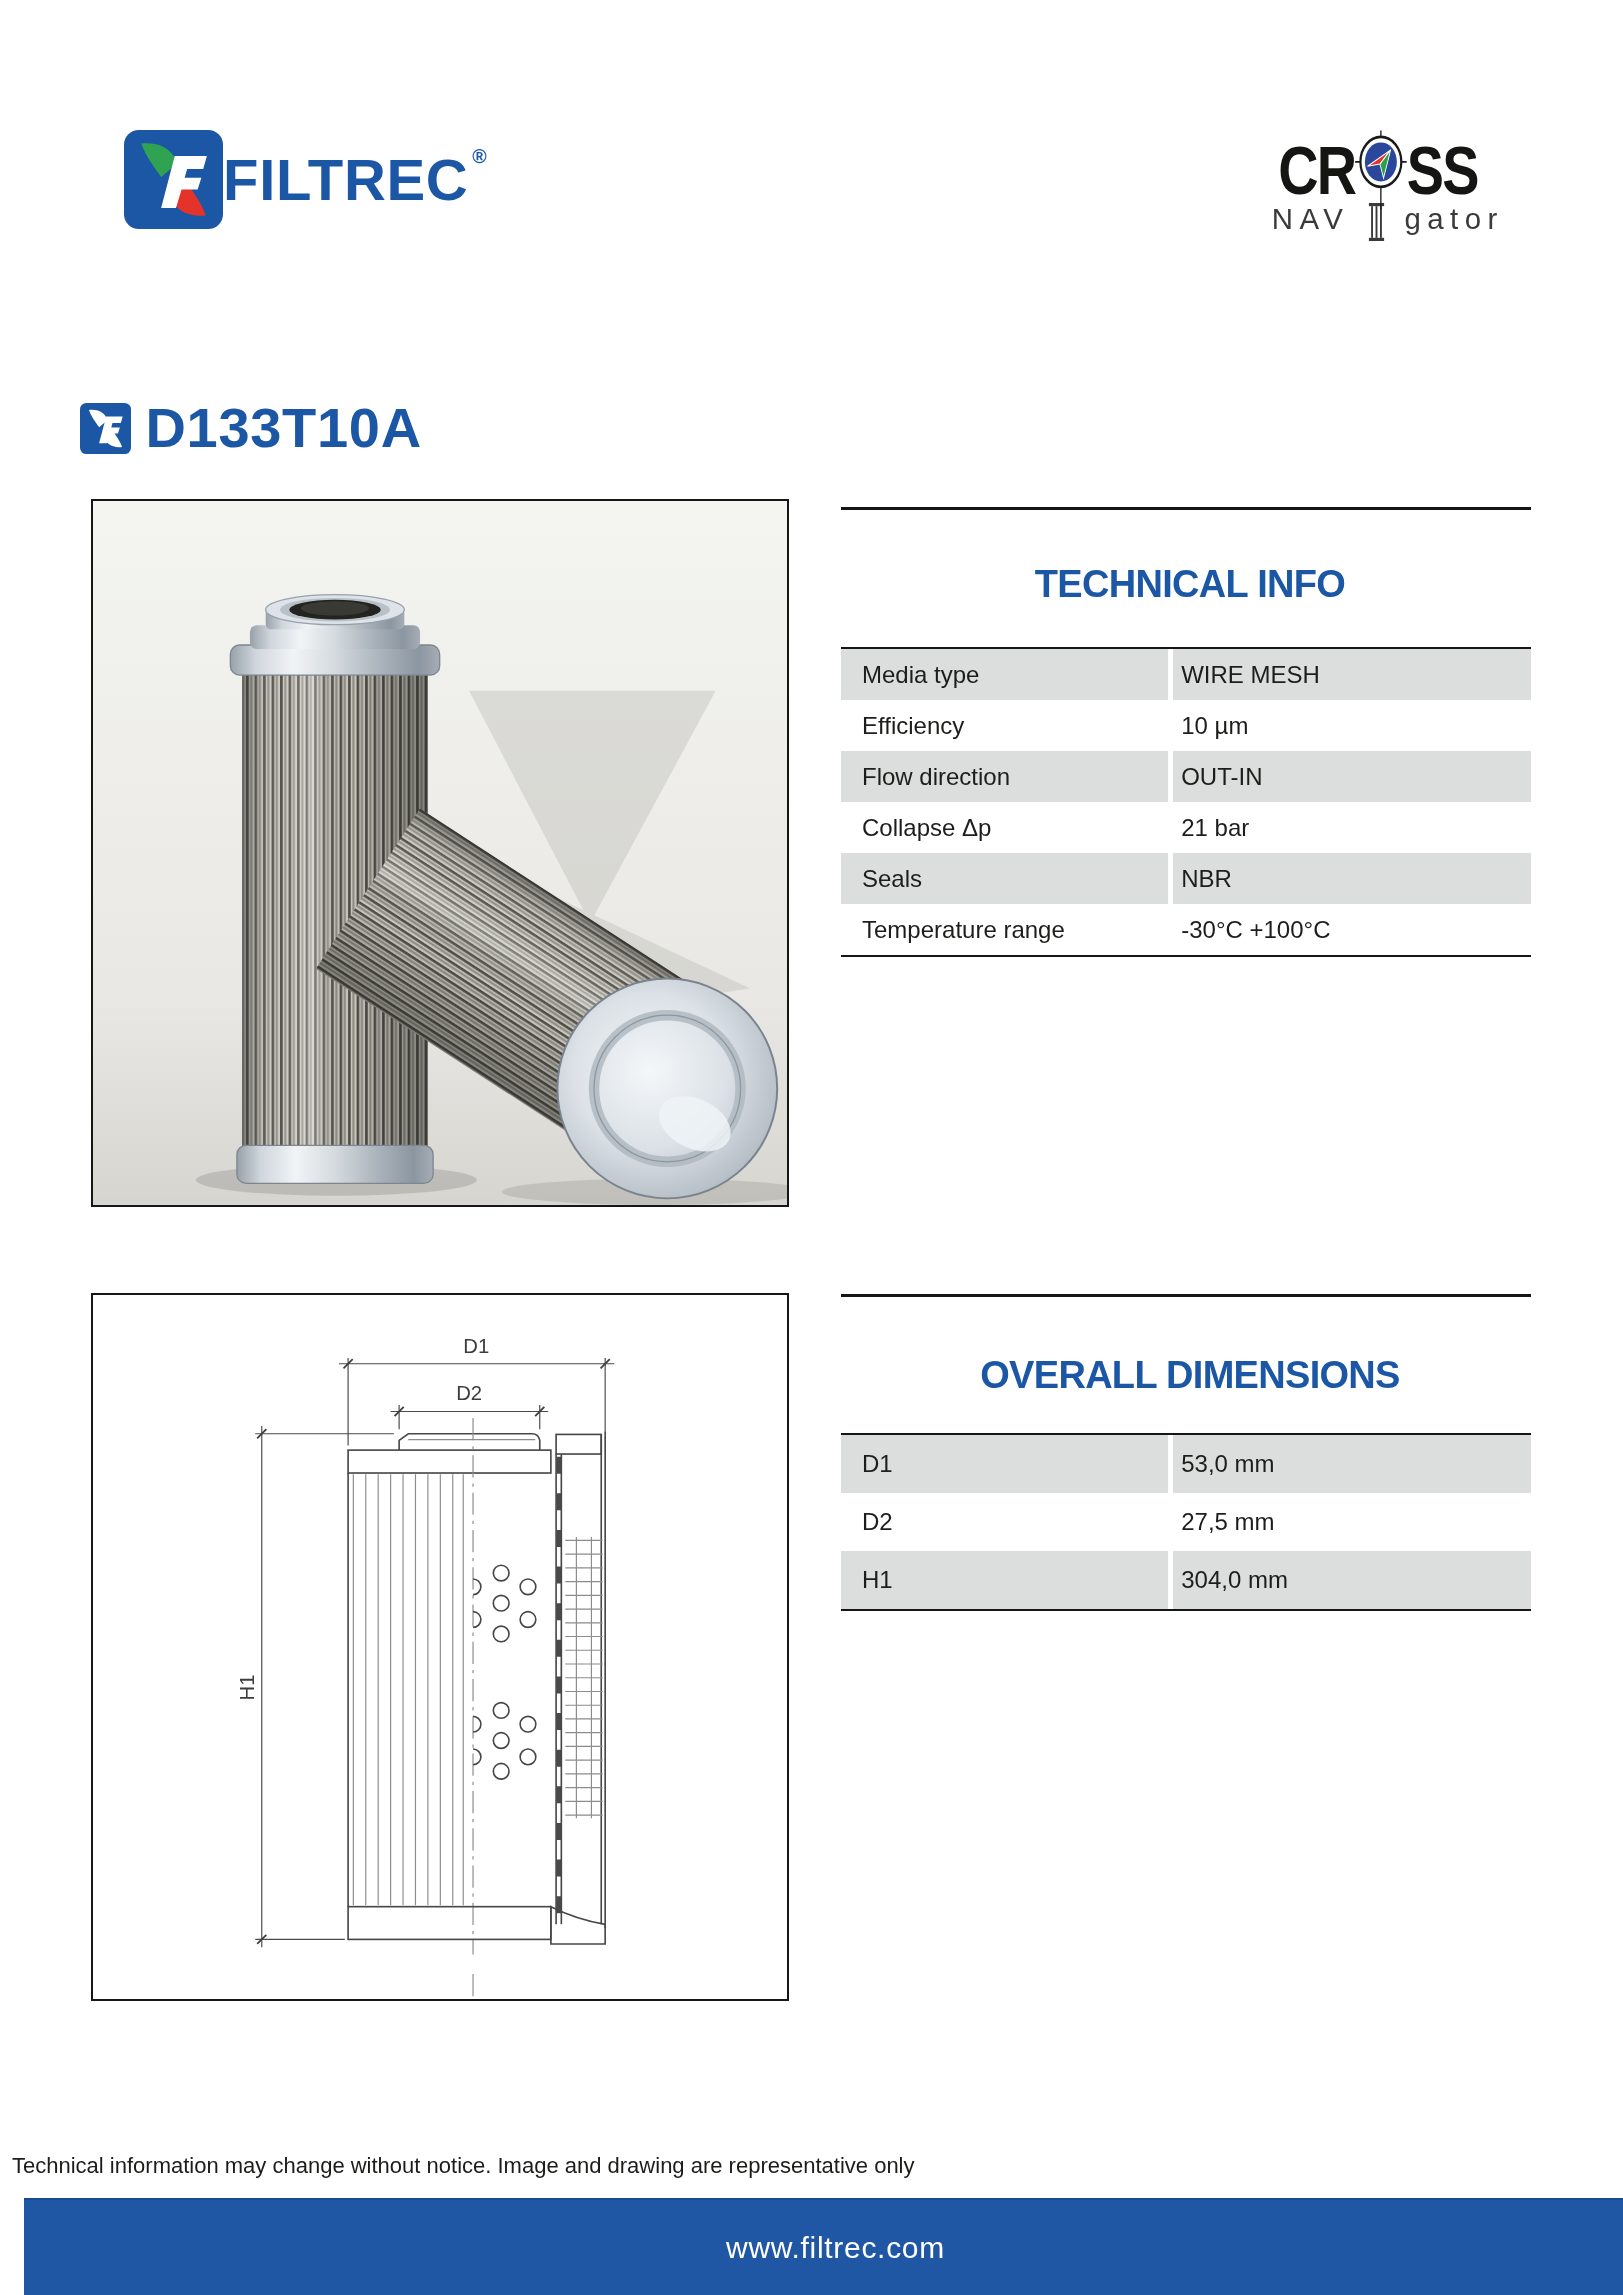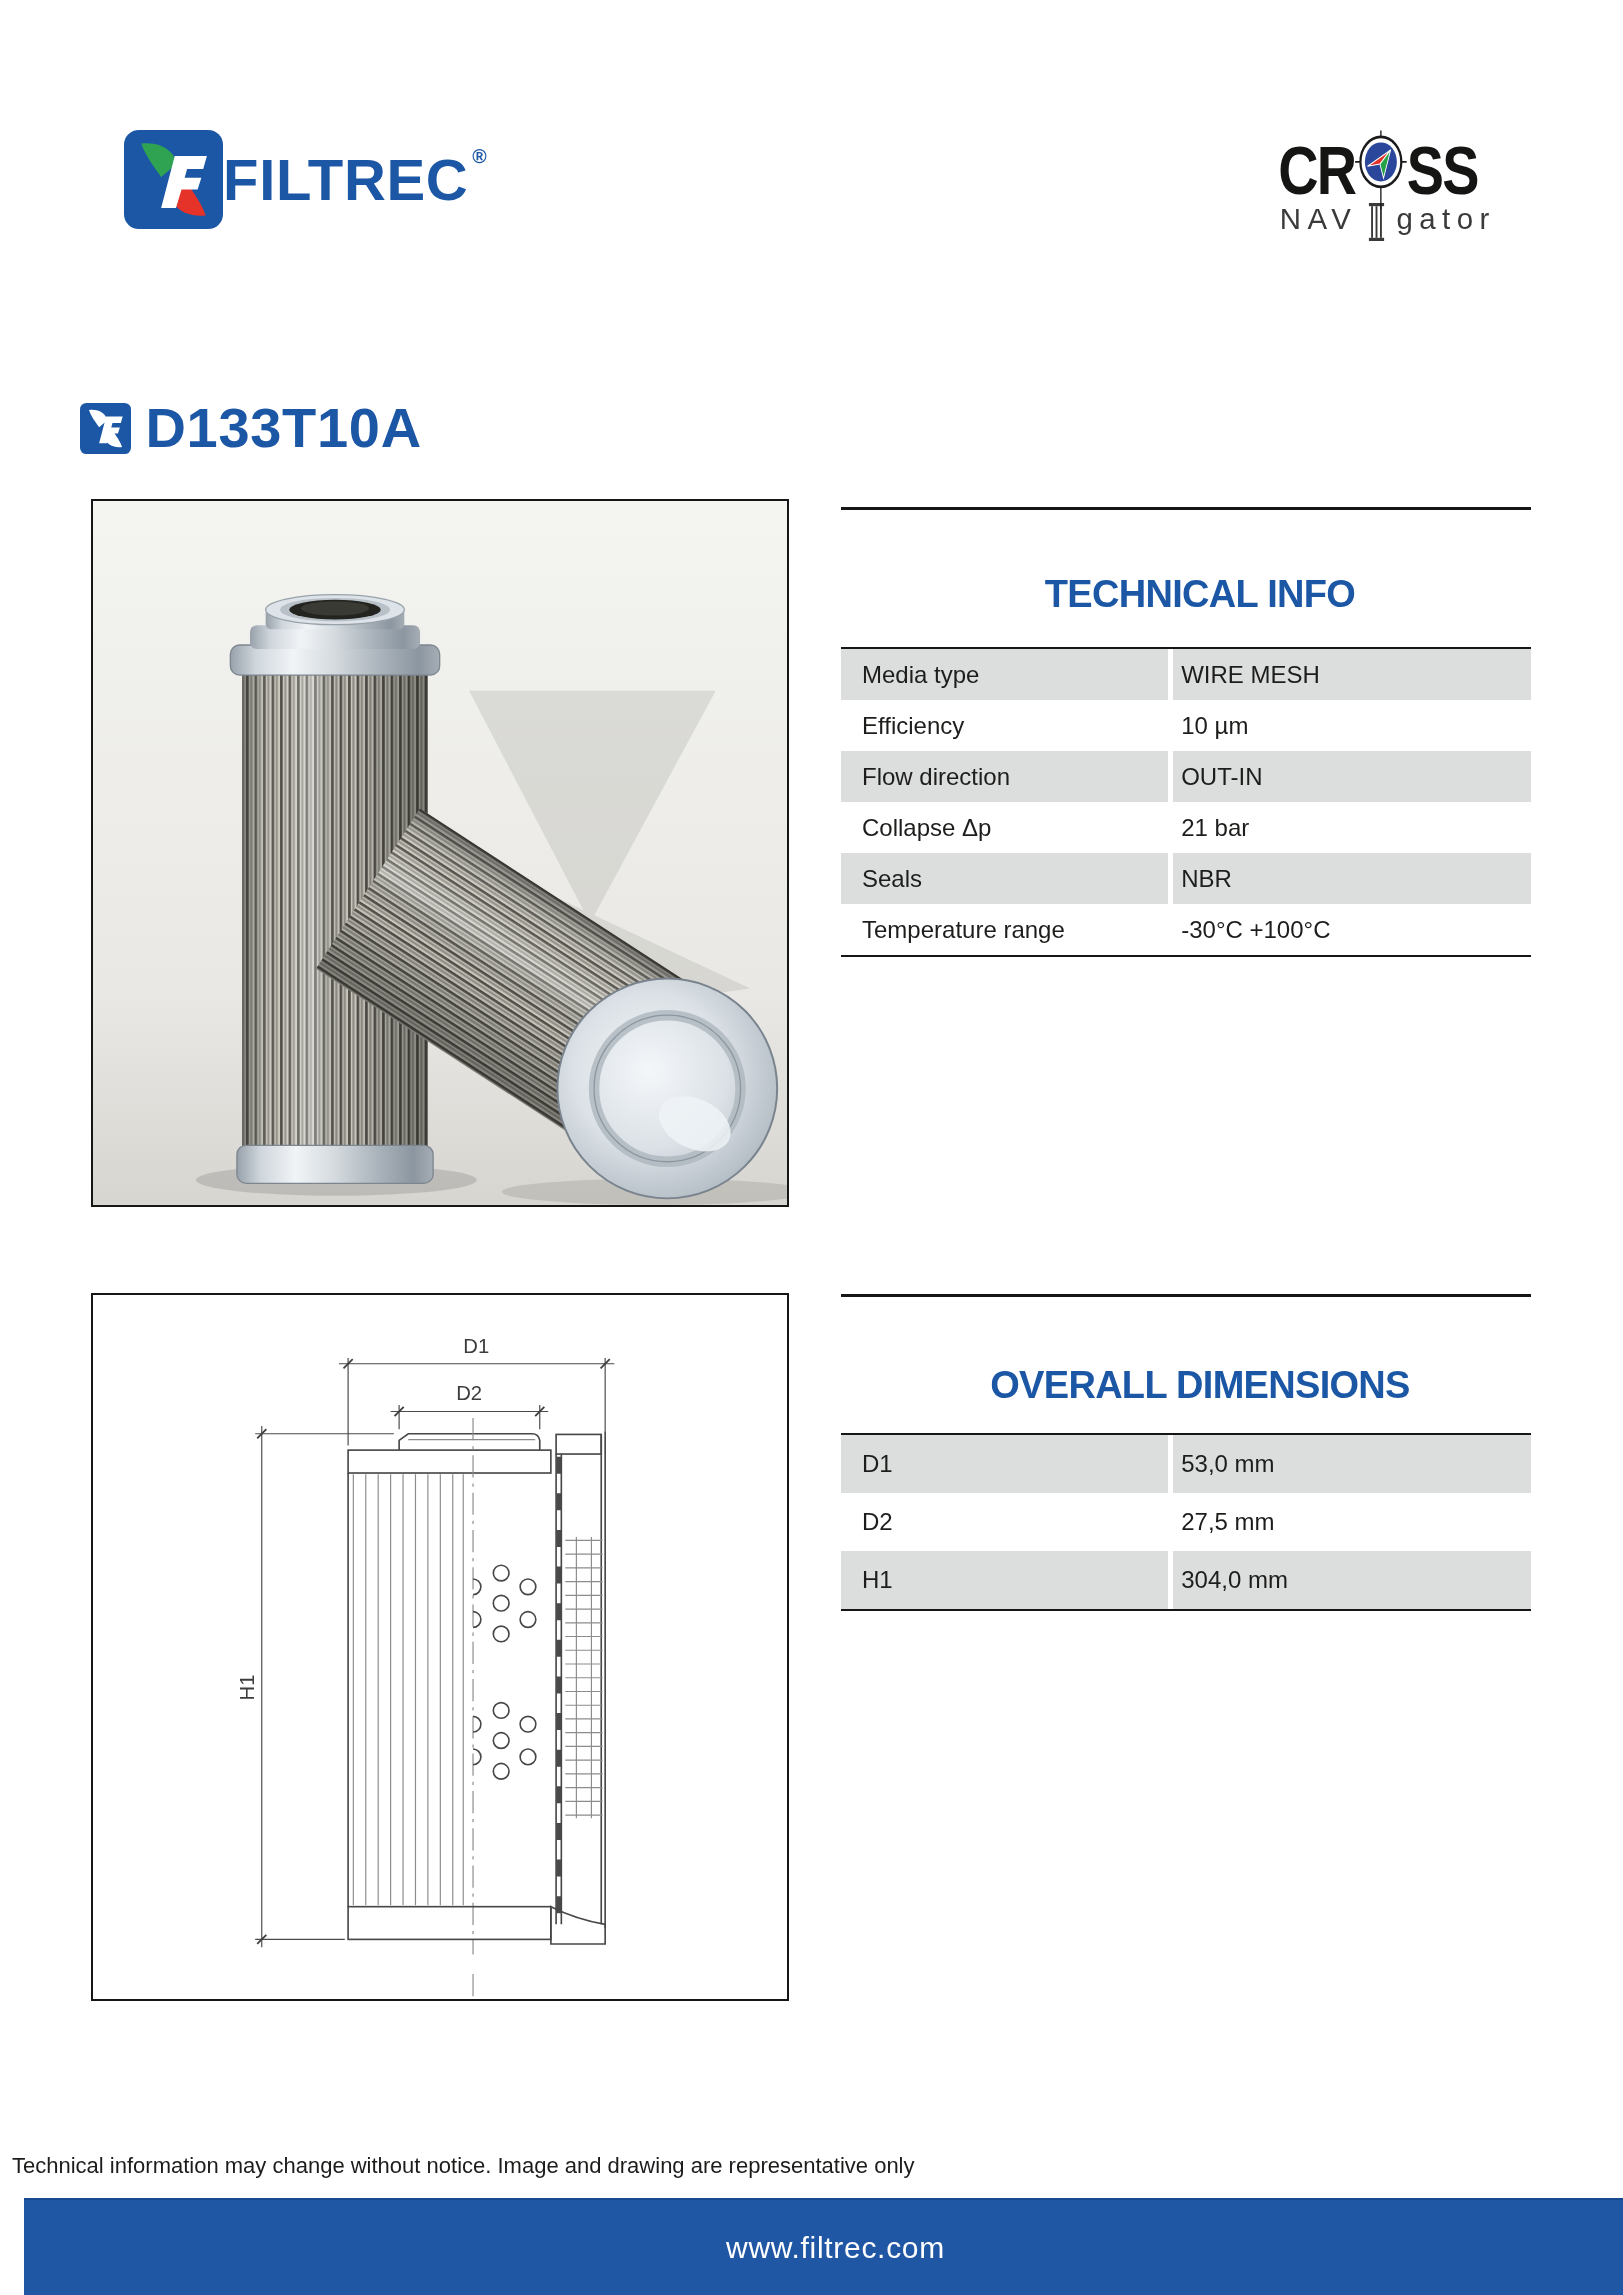--- a/index.html
+++ b/index.html
@@ -11,42 +11,42 @@
   .filtrec-mark{width:99px;height:99px;display:block;}
   .filtrec-word{display:flex;align-items:flex-start;font-weight:700;color:#1c57a6;
                 font-size:58px;line-height:99px;letter-spacing:0.7px;}
   .filtrec-word .reg{font-size:19.6px;line-height:19.6px;margin-top:17px;margin-left:3.9px;font-weight:700;}
 
   .cross-logo{position:absolute;left:1247px;top:128px;width:262px;}
   .cross-row1{display:flex;align-items:center;justify-content:center;line-height:1;
               font-size:68px;font-weight:800;color:#151514;letter-spacing:-2px;
               transform:scaleX(.82);transform-origin:50% 0;}
   .compass{width:65px;height:84px;overflow:visible;margin:0 -1.3px;flex:none;}
-  .cross-row2{margin-top:-10.5px;display:flex;justify-content:center;align-items:flex-end;gap:11px;
+  .cross-row2{margin-top:-10.5px;display:flex;justify-content:center;align-items:flex-end;gap:19px;
               font-size:29.4px;color:#3a3a39;letter-spacing:6.5px;padding-left:19.6px;}
   .column-icon{width:17px;height:38px;flex:none;margin-bottom:-5.2px;}
 
   
   .product-heading{position:absolute;left:80px;top:364px;display:flex;align-items:center;gap:14.4px;margin-top:36px;}
   .product-icon{width:51px;height:51px;display:block;}
   .product-code{margin:0;font-size:56px;font-weight:700;color:#1c57a6;letter-spacing:0.7px;line-height:1;}
 
   
   .figure-frame{position:absolute;left:91px;width:698px;height:708px;border:2px solid #161616;
                 box-sizing:border-box;background:#ffffff;}
   #photo-frame{top:499px;}
   #drawing-frame{top:1293px;}
   .figure-frame svg{display:block;width:100%;height:100%;}
 
   
   .info-sec{position:absolute;left:841px;width:690px;}
   #sec-tech{top:507px;height:454px;}
   #sec-dim {top:1294px;height:323px;}
   .sec-rule{position:absolute;top:0;left:0;width:100%;height:2.6px;background:#161616;}
-  .sec-title{position:absolute;left:0;width:100%;margin:14px;text-align:center;font-weight:700;
+  .sec-title{position:absolute;left:0;width:100%;margin:4px;text-align:center;font-weight:700;
              color:#1c57a6;font-size:38px;letter-spacing:-0.7px;line-height:1;}
   #sec-tech .sec-title{top:54px;}
   #sec-dim  .sec-title{top:58px;}
   .spec-table{position:absolute;left:0;width:100%;border-top:2.6px solid #161616;border-bottom:2.6px solid #161616;}
   #sec-tech .spec-table{top:140px;}
   #sec-dim  .spec-table{top:139px;}
   .spec-row{display:grid;grid-template-columns:327px 5.2px 358px;height:51px;border-radius:22px;}
   #sec-dim .spec-row{height:58px;}
   .cell{display:flex;align-items:center;font-size:24px;color:#1d1d1b;background:transparent;}
   .cell.label{grid-column:1;padding-left:21px;}

